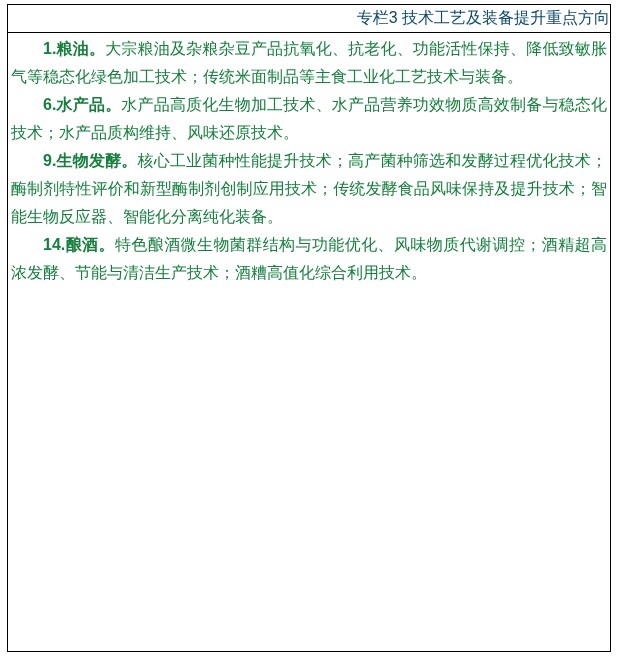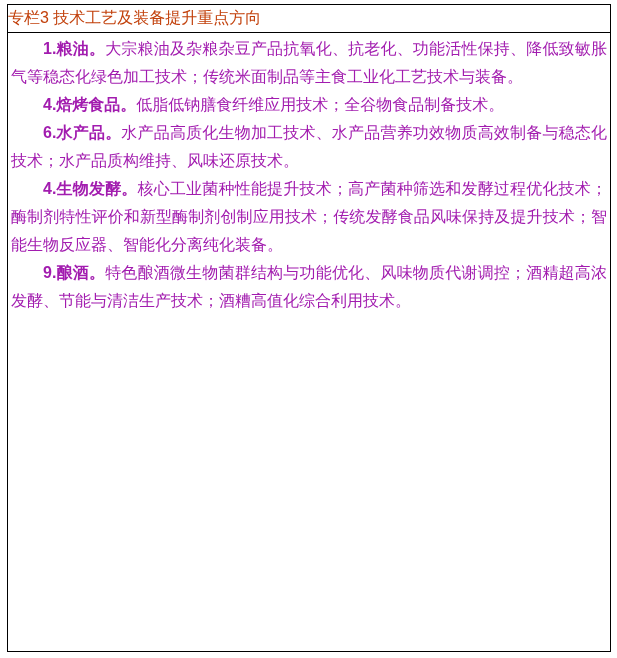--- a/index.html
+++ b/index.html
@@ -24,56 +24,55 @@
     border: 1px solid #000000;
     box-sizing: border-box;
     background: #ffffff;
     color: #000000;
   }
   .title-row {
     height: 28px;
     border-bottom: 1px solid #000000;
     display: flex;
     align-items: center;
-    justify-content: flex-start;
+    justify-content: flex-end;
     font-size: 16px;
     font-weight: normal;
-    color: #c2410c;
+    color: #0c4a6e;
     box-sizing: border-box;
   }
   .box-body {
     padding: 2px 3px 0 3px;
     box-sizing: border-box;
     overflow: hidden;
     height: 619px;
   }
   .box-body p {
     margin: 0;
     padding: 0;
     font-size: 16px;
     line-height: 28px;
     text-indent: 2em;
     text-align: justify;
     text-justify: inter-ideograph;
-    color: #a21caf;
+    color: #15803d;
     word-break: break-all;
   }
   .box-body p .para-label {
     font-weight: bold;
   }
 </style>
 </head>
 <body>
 
 <div class="page">
   <div class="column-box">
     <div class="title-row">
       <span>专栏3 技术工艺及装备提升重点方向</span>
     </div>
     <div class="box-body">
       <p><span class="para-label">1.粮油。</span><span class="para-text">大宗粮油及杂粮杂豆产品抗氧化、抗老化、功能活性保持、降低致敏胀气等稳态化绿色加工技术；传统米面制品等主食工业化工艺技术与装备。</span></p>
-      <p><span class="para-label">4.焙烤食品。</span><span class="para-text">低脂低钠膳食纤维应用技术；全谷物食品制备技术。</span></p>
       <p><span class="para-label">6.水产品。</span><span class="para-text">水产品高质化生物加工技术、水产品营养功效物质高效制备与稳态化技术；水产品质构维持、风味还原技术。</span></p>
-      <p><span class="para-label">4.生物发酵。</span><span class="para-text">核心工业菌种性能提升技术；高产菌种筛选和发酵过程优化技术；酶制剂特性评价和新型酶制剂创制应用技术；传统发酵食品风味保持及提升技术；智能生物反应器、智能化分离纯化装备。</span></p>
-      <p><span class="para-label">9.酿酒。</span><span class="para-text">特色酿酒微生物菌群结构与功能优化、风味物质代谢调控；酒精超高浓发酵、节能与清洁生产技术；酒糟高值化综合利用技术。</span></p>
+      <p><span class="para-label">9.生物发酵。</span><span class="para-text">核心工业菌种性能提升技术；高产菌种筛选和发酵过程优化技术；酶制剂特性评价和新型酶制剂创制应用技术；传统发酵食品风味保持及提升技术；智能生物反应器、智能化分离纯化装备。</span></p>
+      <p><span class="para-label">14.酿酒。</span><span class="para-text">特色酿酒微生物菌群结构与功能优化、风味物质代谢调控；酒精超高浓发酵、节能与清洁生产技术；酒糟高值化综合利用技术。</span></p>
     </div>
   </div>
 </div>
 
 </body></html>

